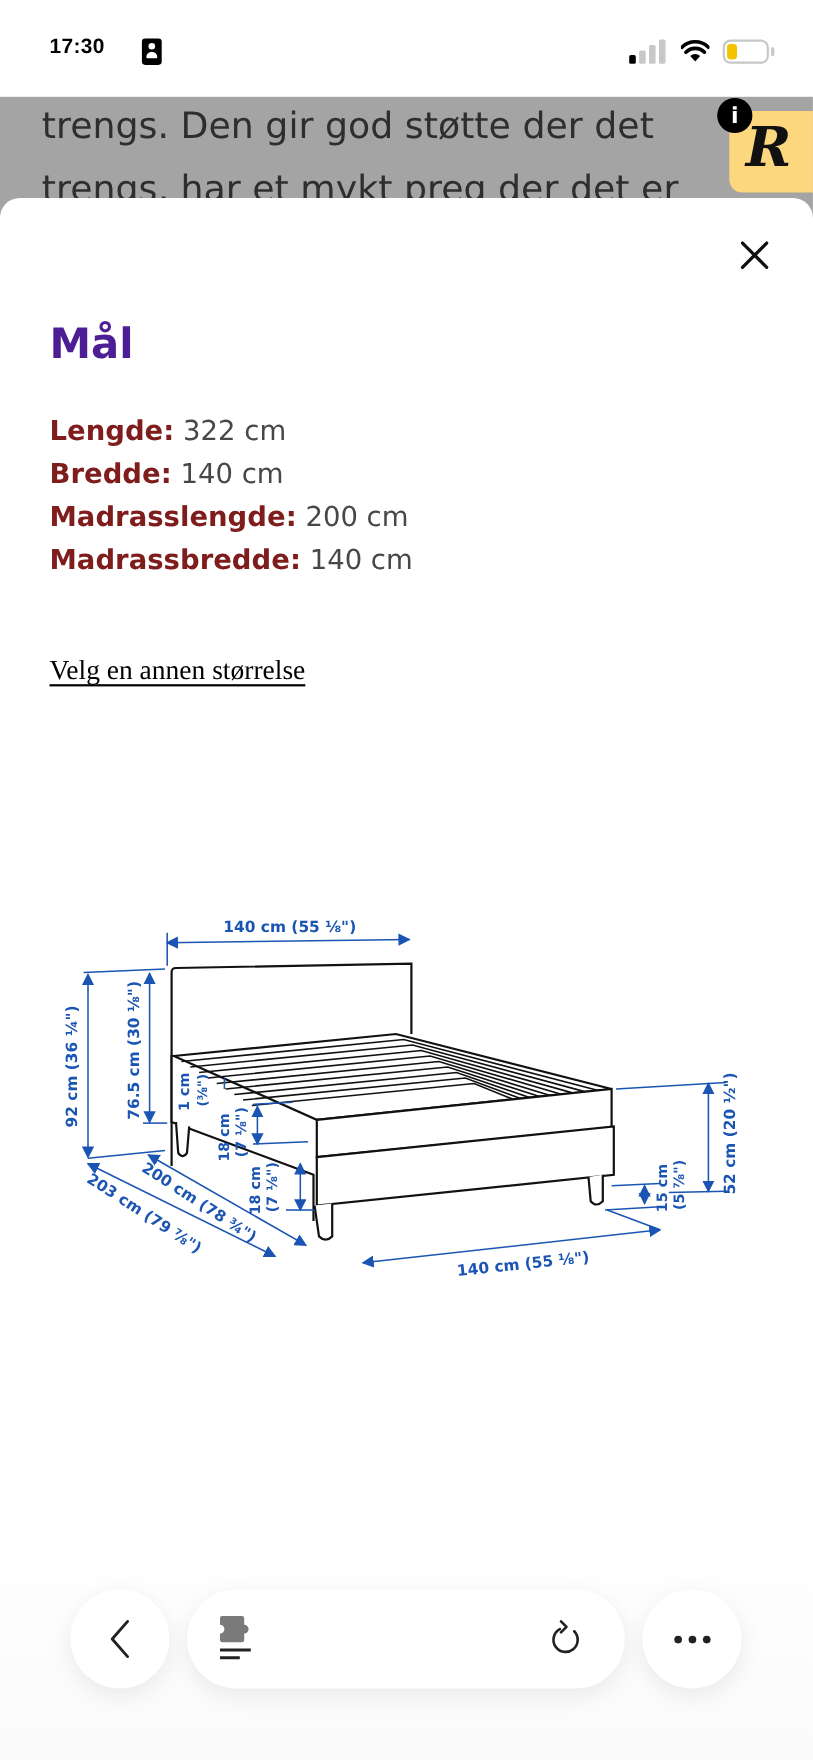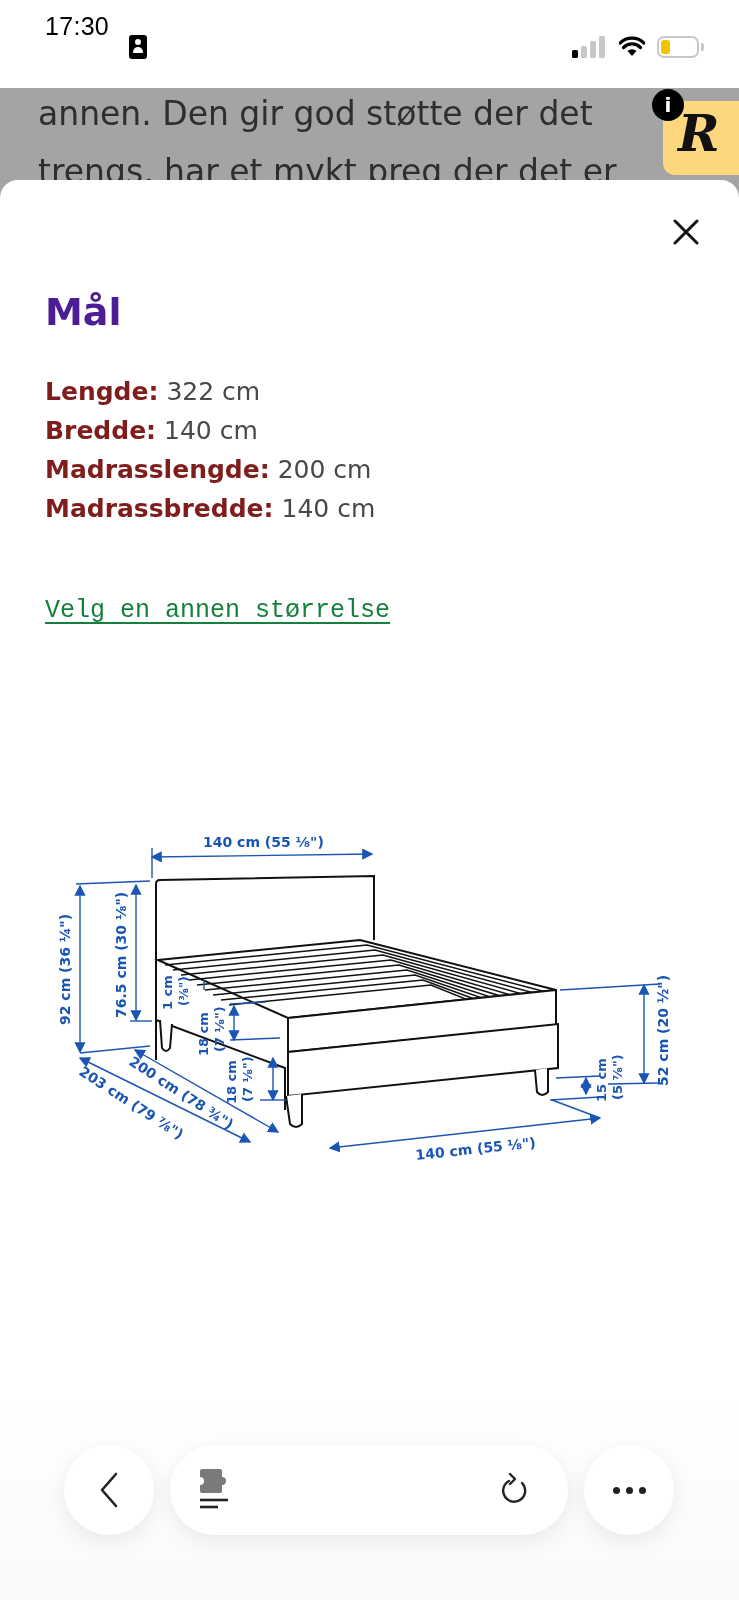--- a/index.html
+++ b/index.html
@@ -1,20 +1,20 @@
 <!DOCTYPE html>
 <html><head>
 <meta charset="utf-8">
 <style>
   * { box-sizing: border-box; margin: 0; padding: 0; }
   html, body { width: 739px; height: 1600px; overflow: hidden; background: #fff; }
   body { font-family: "DejaVu Sans", "Liberation Sans", sans-serif; color: #111; position: relative; }
 
   .status-bar { position: absolute; top: 0; left: 0; width: 739px; height: 88px; background: #fff; }
-  .status-time { position: absolute; left: 45px; top: 12px; font-family: "Liberation Sans", sans-serif; font-weight: 400; font-size: 25px; letter-spacing: 0.3px; color: #000; }
+  .status-time { position: absolute; left: 45px; top: 32px; font-family: "Liberation Sans", sans-serif; font-weight: 700; font-size: 19px; letter-spacing: 0.3px; color: #000; }
   .status-id-icon { position: absolute; left: 129px; top: 35px; width: 18px; height: 24px; background: #000; border-radius: 3px; }
   .status-id-icon::before { content: ""; position: absolute; left: 6px; top: 4px; width: 6px; height: 6px; background: #fff; border-radius: 50%; }
   .status-id-icon::after { content: ""; position: absolute; left: 4px; top: 12px; width: 10px; height: 6px; background: #fff; border-radius: 5px 5px 1px 1px; }
   .signal { position: absolute; left: 572px; top: 36px; width: 34px; height: 22px; }
   .signal span { position: absolute; bottom: 0; width: 6px; border-radius: 1.5px; }
   .wifi { position: absolute; left: 619px; top: 35px; }
   .battery { position: absolute; left: 657px; top: 36px; width: 42px; height: 22px; border: 2px solid #c8c8c8; border-radius: 7px; }
   .battery-fill { position: absolute; left: 2px; top: 2px; width: 9px; height: 14px; background: #f4c300; border-radius: 3px; }
   .battery-cap { position: absolute; left: 701px; top: 43px; width: 3px; height: 8px; background: #c8c8c8; border-radius: 0 2px 2px 0; }
 
@@ -23,21 +23,21 @@
   .reader-badge { position: absolute; left: 663px; top: 101px; width: 76px; height: 74px; background: #fdd77e; border-radius: 12px 0 0 12px; }
   .reader-r { position: absolute; left: 678px; top: 104px; font-family: "DejaVu Serif", serif; font-style: italic; font-weight: 700; font-size: 50px; color: #111; }
   .info-dot { position: absolute; left: 652px; top: 89px; width: 32px; height: 32px; border-radius: 50%; background: #000; color: #fff; font-family: "DejaVu Sans", sans-serif; font-weight: 700; font-size: 20px; text-align: center; line-height: 32px; }
 
   .sheet { position: absolute; top: 180px; left: 0; width: 739px; height: 1420px; background: #fff; border-radius: 18px 18px 0 0; }
   .close-btn { position: absolute; left: 664px; top: 210px; width: 44px; height: 44px; display: flex; align-items: center; justify-content: center; }
   .sheet-title { position: absolute; left: 45px; top: 290px; font-family: "DejaVu Sans", sans-serif; font-weight: 700; font-size: 38px; color: #4c1d95; }
   .dims { position: absolute; left: 45px; top: 372px; }
   .dim-row { font-family: "DejaVu Sans", sans-serif; font-size: 25px; line-height: 39px; color: #484848; white-space: nowrap; }
   .dim-row b { font-weight: 700; color: #7f1d1d; }
-  .size-link { position: absolute; left: 45px; top: 596px; font-family: Liberation Mono, monospace; font-size: 25px; color: #15803d; text-decoration: underline; text-underline-offset: 5px; white-space: nowrap; }
+  .size-link { position: absolute; left: 45px; top: 596px; font-family: Liberation Serif, serif; font-size: 25px; color: #000000; text-decoration: underline; text-underline-offset: 5px; white-space: nowrap; }
 
   .diagram { position: absolute; left: 40px; top: 820px; width: 660px; height: 420px; }
   .diagram text { font-family: "DejaVu Sans", sans-serif; font-weight: 700; fill: #1a55b3; }
 
   .toolbar { position: absolute; left: 0; top: 1400px; width: 739px; height: 200px; background: linear-gradient(#fff, #fafafa); }
   .tb-back { position: absolute; left: 64px; top: 1445px; width: 90px; height: 90px; border-radius: 45px; background: #fff; box-shadow: 0 6px 22px rgba(0,0,0,0.08); display: flex; align-items: center; justify-content: center; }
   .tb-url { position: absolute; left: 170px; top: 1445px; width: 398px; height: 90px; border-radius: 45px; background: #fff; box-shadow: 0 6px 22px rgba(0,0,0,0.08); }
   .tb-url-text { position: absolute; left: 0; width: 100%; top: 27px; text-align: center; font-family: "Liberation Sans", sans-serif; font-size: 31px; color: #000; }
   .tb-ext { position: absolute; left: 28px; top: 22px; }
   .tb-reload { position: absolute; left: 330px; top: 26px; }
@@ -61,21 +61,21 @@
     <path d="M4.5 12.5 A12 12 0 0 1 21.5 12.5" stroke="#000" stroke-width="3.2" fill="none" stroke-linecap="round"></path>
     <path d="M1 8 A17 17 0 0 1 25 8" stroke="#000" stroke-width="3.2" fill="none" stroke-linecap="round"></path>
   </svg>
   <div class="battery">
     <div class="battery-fill"></div>
   </div>
   <div class="battery-cap"></div>
 </div>
 
 <div class="backdrop">
-  <div class="backdrop-line" style="top:6px;">annen. Den gir god støtte der det</div>
+  <div class="backdrop-line" style="top:6px;">trengs. Den gir god støtte der det</div>
   <div class="backdrop-line" style="top:64px;text-align:right;">trengs, har et mykt preg der det er</div>
 </div>
 <div class="reader-badge"></div>
 <div class="reader-r">R</div>
 <div class="info-dot">i</div>
 
 <div class="sheet"></div>
 
 <div class="close-btn">
   <svg width="26" height="26" viewBox="0 0 26 26">

